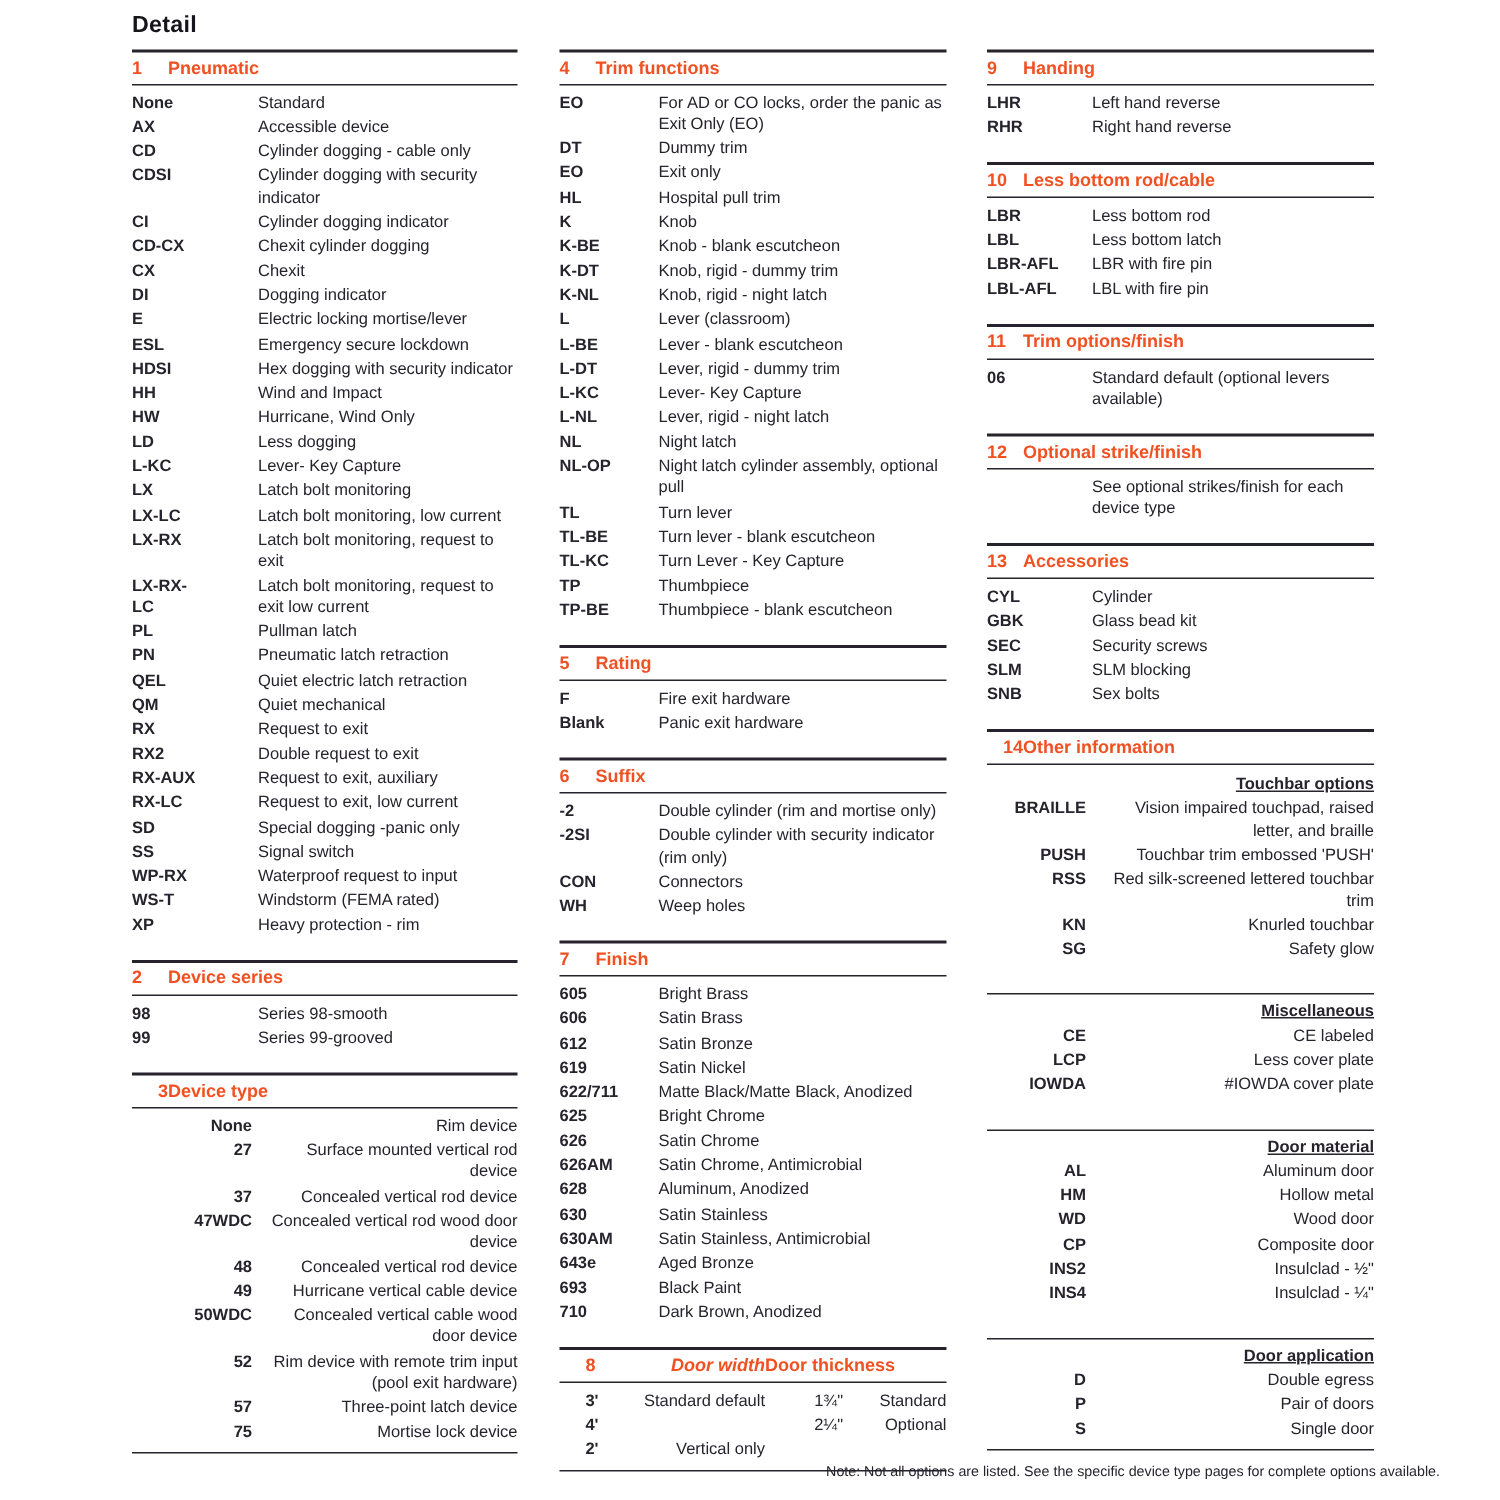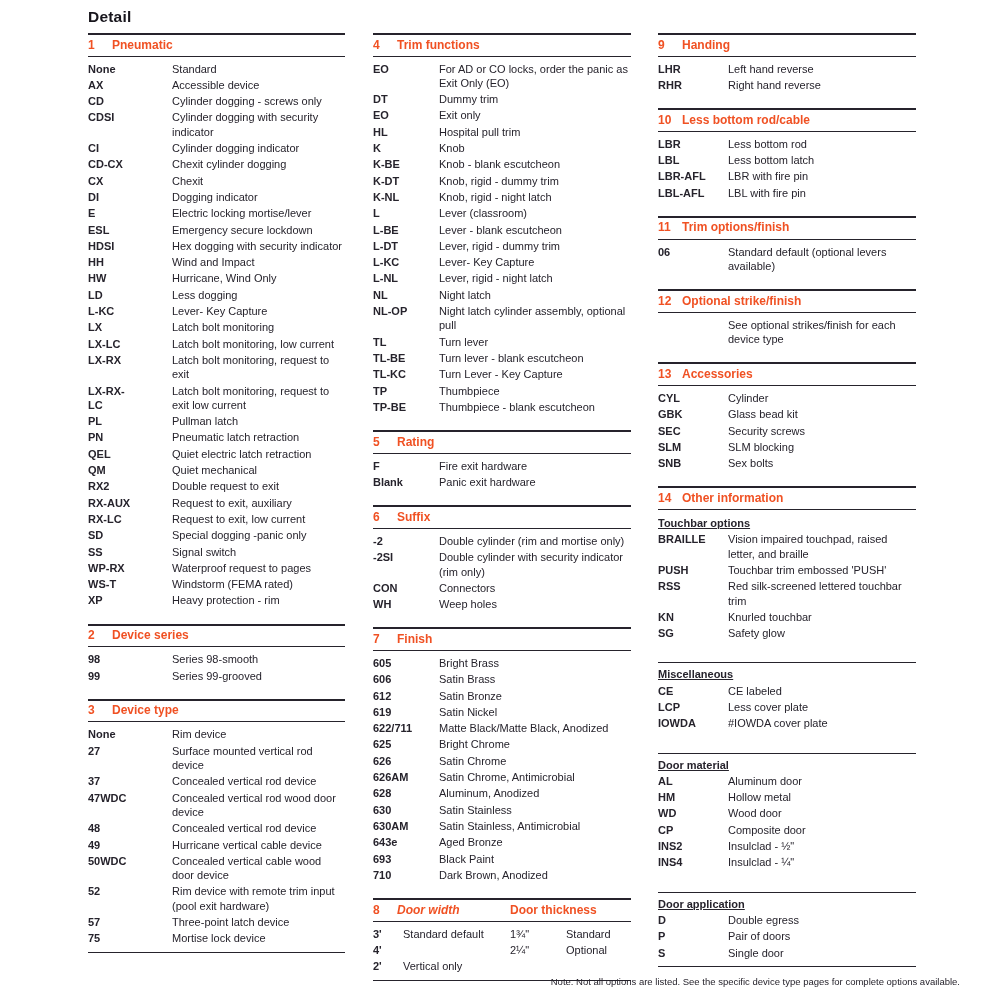--- a/index.html
+++ b/index.html
@@ -10,21 +10,21 @@
   html,body{margin:0;padding:0;background:var(--bg);}
   body{font-family:"Liberation Sans","DejaVu Sans",sans-serif;color:var(--ink);}
   .page{position:relative;width:1000px;height:1000px;background:var(--bg);overflow:hidden;}
   .title{position:absolute;left:88px;top:8px;margin:0;font-size:15.5px;font-weight:bold;color:#17151c;letter-spacing:.2px;}
   .col{position:absolute;top:33px;font-size:11px;line-height:1.3;}
   .col-1{left:88px;width:257px;--codew:80px;}
   .col-2{left:373px;width:258px;--codew:62px;}
   .col-3{left:658px;width:258px;--codew:66px;}
   .section{border-top:2.5px solid var(--ink);margin-top:10px;}
   .section:first-child{margin-top:0;}
-  .section:last-child{border-bottom:1.8px solid var(--ink);}
+  .section:last-child{border-bottom:1.8px solid var(--ink);text-align:right;}
   .sec-head{display:flex;align-items:baseline;color:var(--accent);font-weight:bold;font-size:12px;padding:2.5px 0;border-bottom:1.6px solid var(--ink);}
   .sec-num{flex:0 0 24px;}
   .sec-head.split .sec-title{flex:0 0 113px;font-style:italic;}
   .rows{padding:4px 0 5px;}
   .row{display:flex;padding:1px 0;}
   .code{flex:0 0 var(--codew);font-weight:bold;padding-right:4px;white-space:pre-line;}
   .desc{flex:1;}
   .split-body{display:flex;padding:4px 0 5px;}
   .split-left{flex:0 0 137px;}
   .split-right{flex:1;}
@@ -50,21 +50,21 @@
           <div class="row">
             <span class="code">None</span>
             <span class="desc">Standard</span>
           </div>
           <div class="row">
             <span class="code">AX</span>
             <span class="desc">Accessible device</span>
           </div>
           <div class="row">
             <span class="code">CD</span>
-            <span class="desc">Cylinder dogging - screws only</span>
+            <span class="desc">Cylinder dogging - cable only</span>
           </div>
           <div class="row">
             <span class="code">CDSI</span>
             <span class="desc">Cylinder dogging with security indicator</span>
           </div>
           <div class="row">
             <span class="code">CI</span>
             <span class="desc">Cylinder dogging indicator</span>
           </div>
           <div class="row">
@@ -134,20 +134,24 @@
           </div>
           <div class="row">
             <span class="code">QEL</span>
             <span class="desc">Quiet electric latch retraction</span>
           </div>
           <div class="row">
             <span class="code">QM</span>
             <span class="desc">Quiet mechanical</span>
           </div>
           <div class="row">
+            <span class="code">RX</span>
+            <span class="desc">Request to exit</span>
+          </div>
+          <div class="row">
             <span class="code">RX2</span>
             <span class="desc">Double request to exit</span>
           </div>
           <div class="row">
             <span class="code">RX-AUX</span>
             <span class="desc">Request to exit, auxiliary</span>
           </div>
           <div class="row">
             <span class="code">RX-LC</span>
             <span class="desc">Request to exit, low current</span>
@@ -155,21 +159,21 @@
           <div class="row">
             <span class="code">SD</span>
             <span class="desc">Special dogging -panic only</span>
           </div>
           <div class="row">
             <span class="code">SS</span>
             <span class="desc">Signal switch</span>
           </div>
           <div class="row">
             <span class="code">WP-RX</span>
-            <span class="desc">Waterproof request to pages</span>
+            <span class="desc">Waterproof request to input</span>
           </div>
           <div class="row">
             <span class="code">WS-T</span>
             <span class="desc">Windstorm (FEMA rated)</span>
           </div>
           <div class="row">
             <span class="code">XP</span>
             <span class="desc">Heavy protection - rim</span>
           </div>
         </div>

